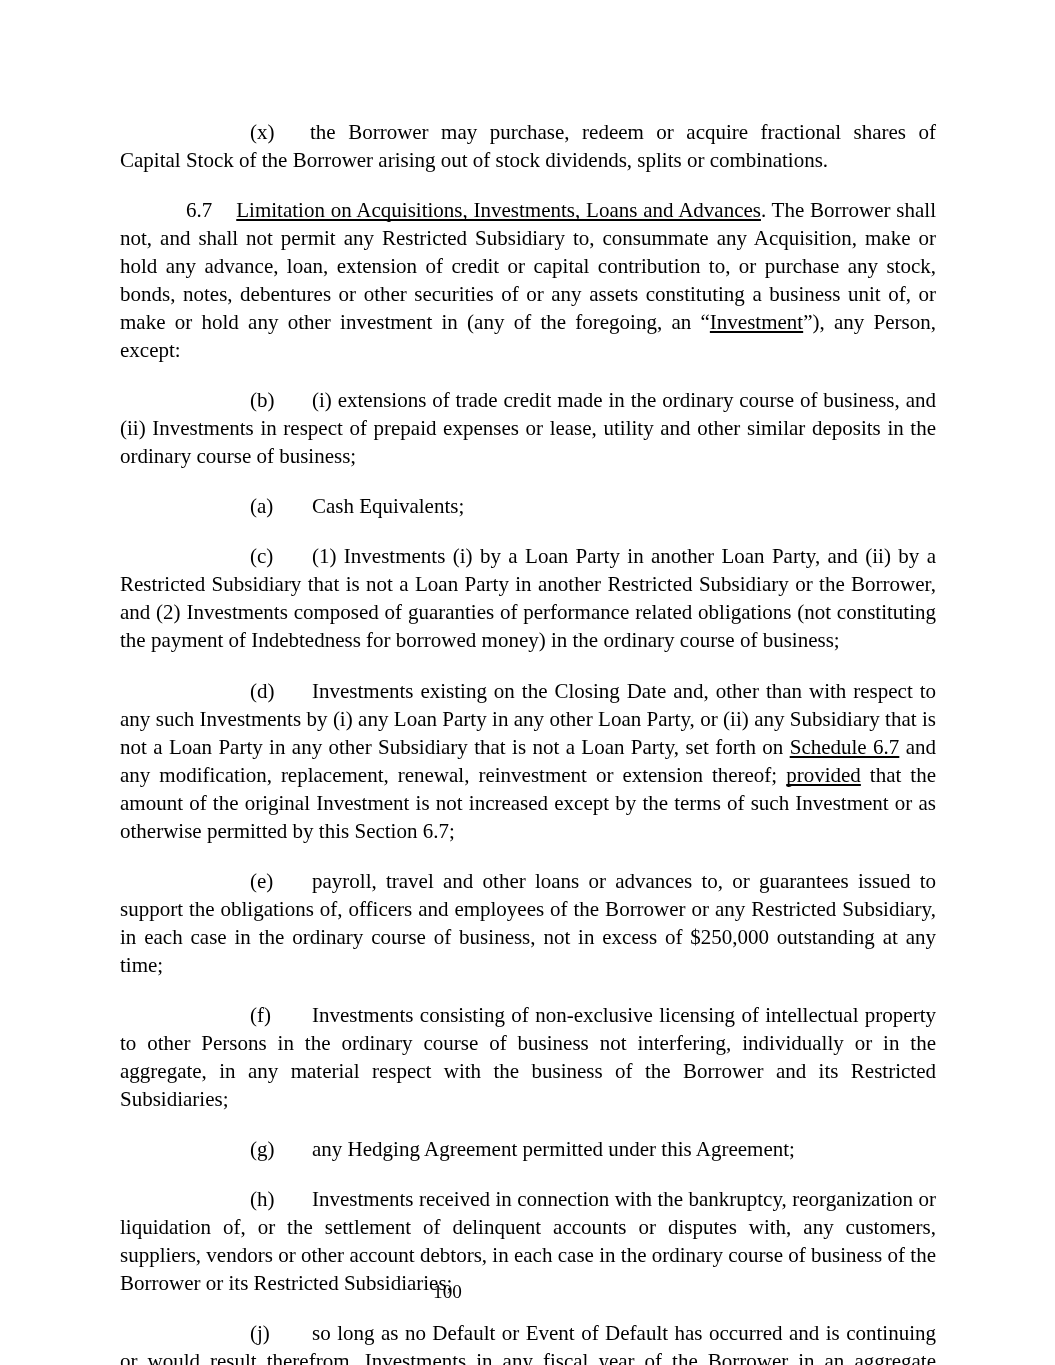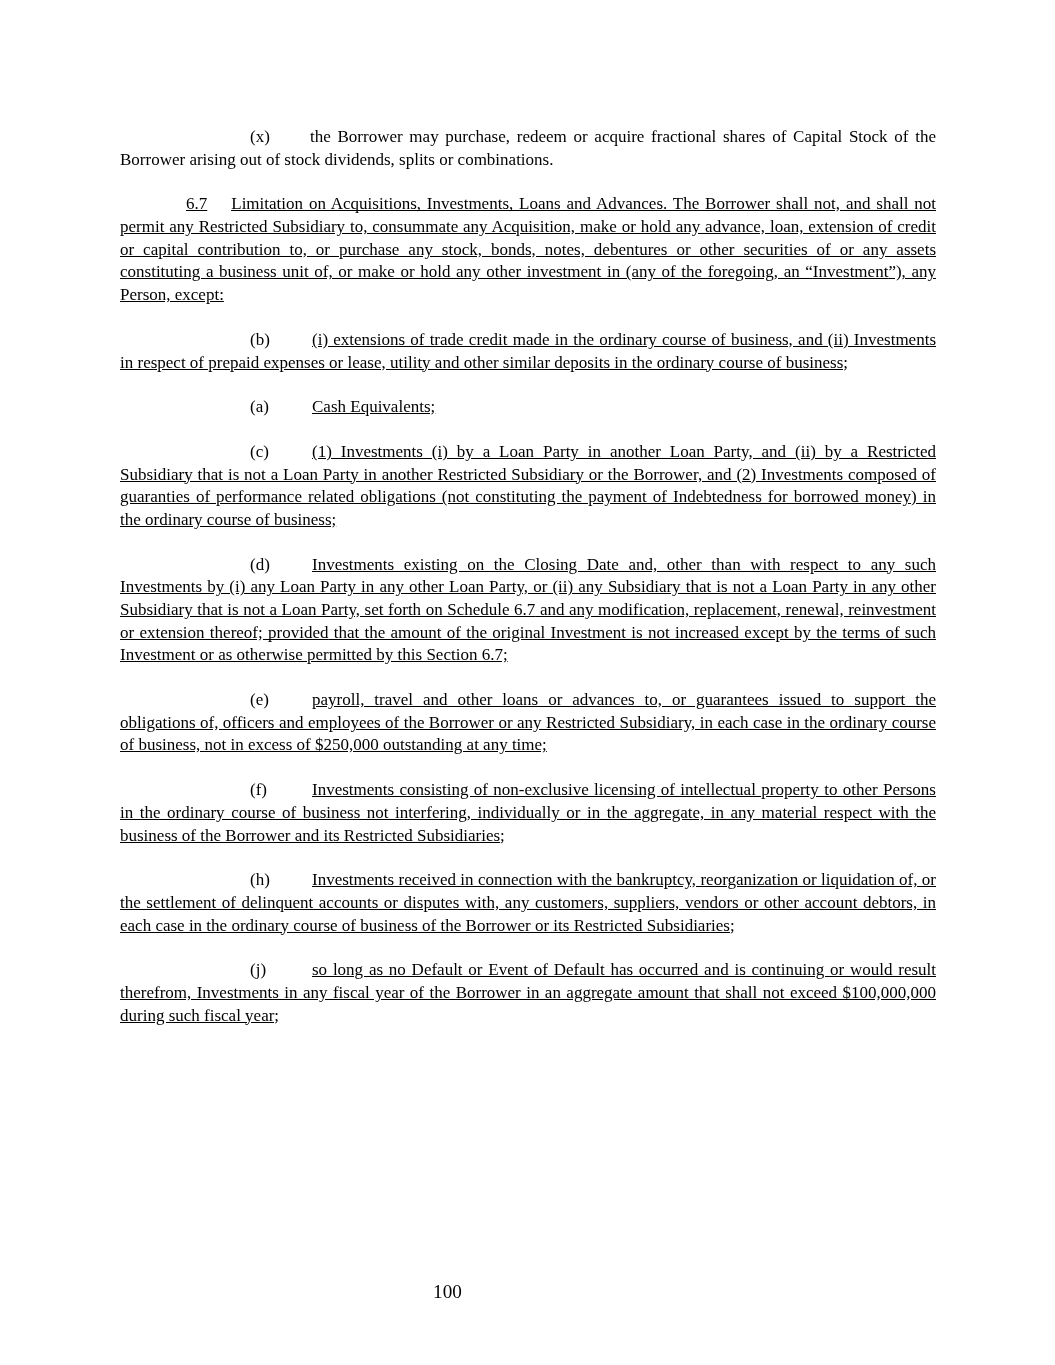--- a/index.html
+++ b/index.html
@@ -19,29 +19,28 @@
     box-sizing: border-box;
     overflow: hidden;
   }
   .content {
     position: absolute;
     left: 120px;
     top: 118px;
     width: 816px;
   }
   p {
-    margin: 8px 0 0 0;
-    font-size: 17px;
+    margin: 0 0 0 0;
+    font-size: 21px;
     line-height: 1.335;
     text-align: justify;
     text-justify: inter-word;
   }
   p.gap {
     margin-top: 22px;
-    text-decoration: underline;
   }
   .indent {
     display: inline-block;
     width: 130px;
   }
   .indent-sec {
     display: inline-block;
     width: 66px;
   }
   .lbl {
@@ -96,20 +95,23 @@
     </p>
 
     <p class="gap">
       <span class="indent"></span><span class="lbl">(e)</span><span>payroll, travel and other loans or advances to, or guarantees issued to support the obligations of, officers and employees of the Borrower or any Restricted Subsidiary, in each case in the ordinary course of business, not in excess of $250,000 outstanding at any time;</span>
     </p>
 
     <p class="gap">
       <span class="indent"></span><span class="lbl">(f)</span><span>Investments consisting of non-exclusive licensing of intellectual property to other Persons in the ordinary course of business not interfering, individually or in the aggregate, in any material respect with the business of the Borrower and its Restricted Subsidiaries;</span>
     </p>
 
+    <p class="gap">
+      <span class="indent"></span><span class="lbl">(g)</span><span>any Hedging Agreement permitted under this Agreement;</span>
+    </p>
 
     <p class="gap">
       <span class="indent"></span><span class="lbl">(h)</span><span>Investments received in connection with the bankruptcy, reorganization or liquidation of, or the settlement of delinquent accounts or disputes with, any customers, suppliers, vendors or other account debtors, in each case in the ordinary course of business of the Borrower or its Restricted Subsidiaries;</span>
     </p>
 
 
     <p class="gap">
       <span class="indent"></span><span class="lbl">(j)</span><span>so long as no Default or Event of Default has occurred and is continuing or would result therefrom, Investments in any fiscal year of the Borrower in an aggregate amount that shall not exceed $100,000,000 during such fiscal year;</span>
     </p>
 

